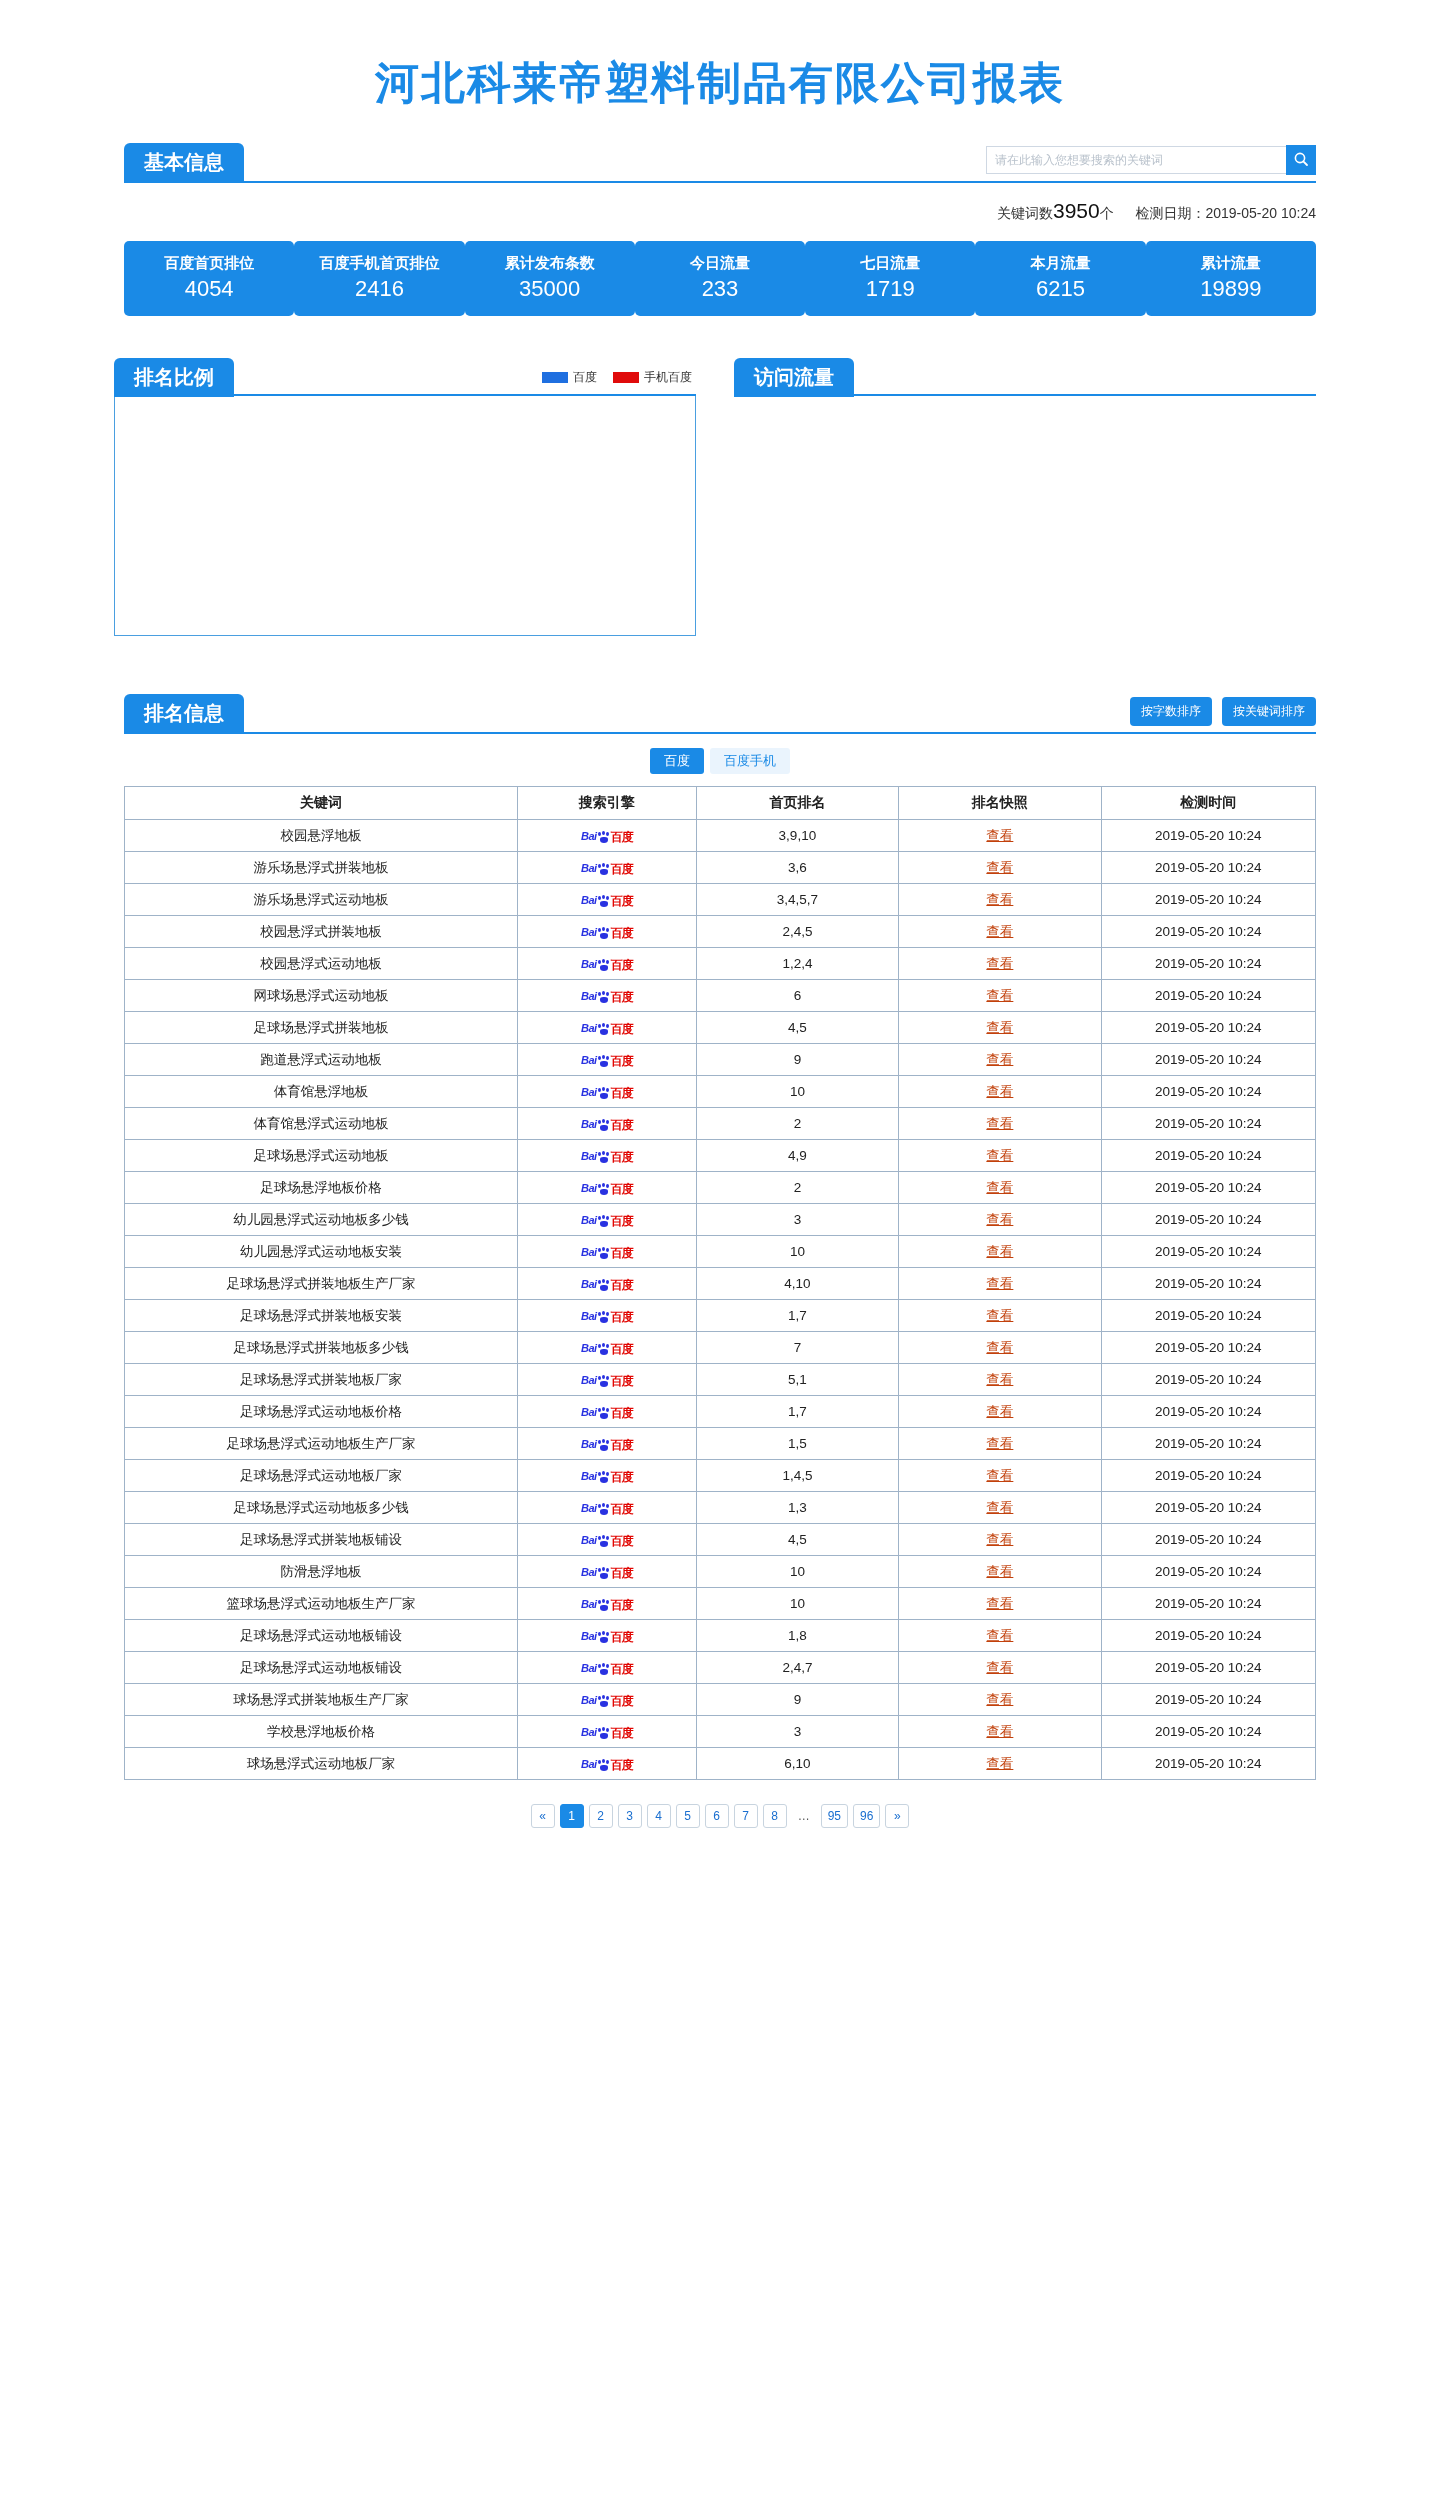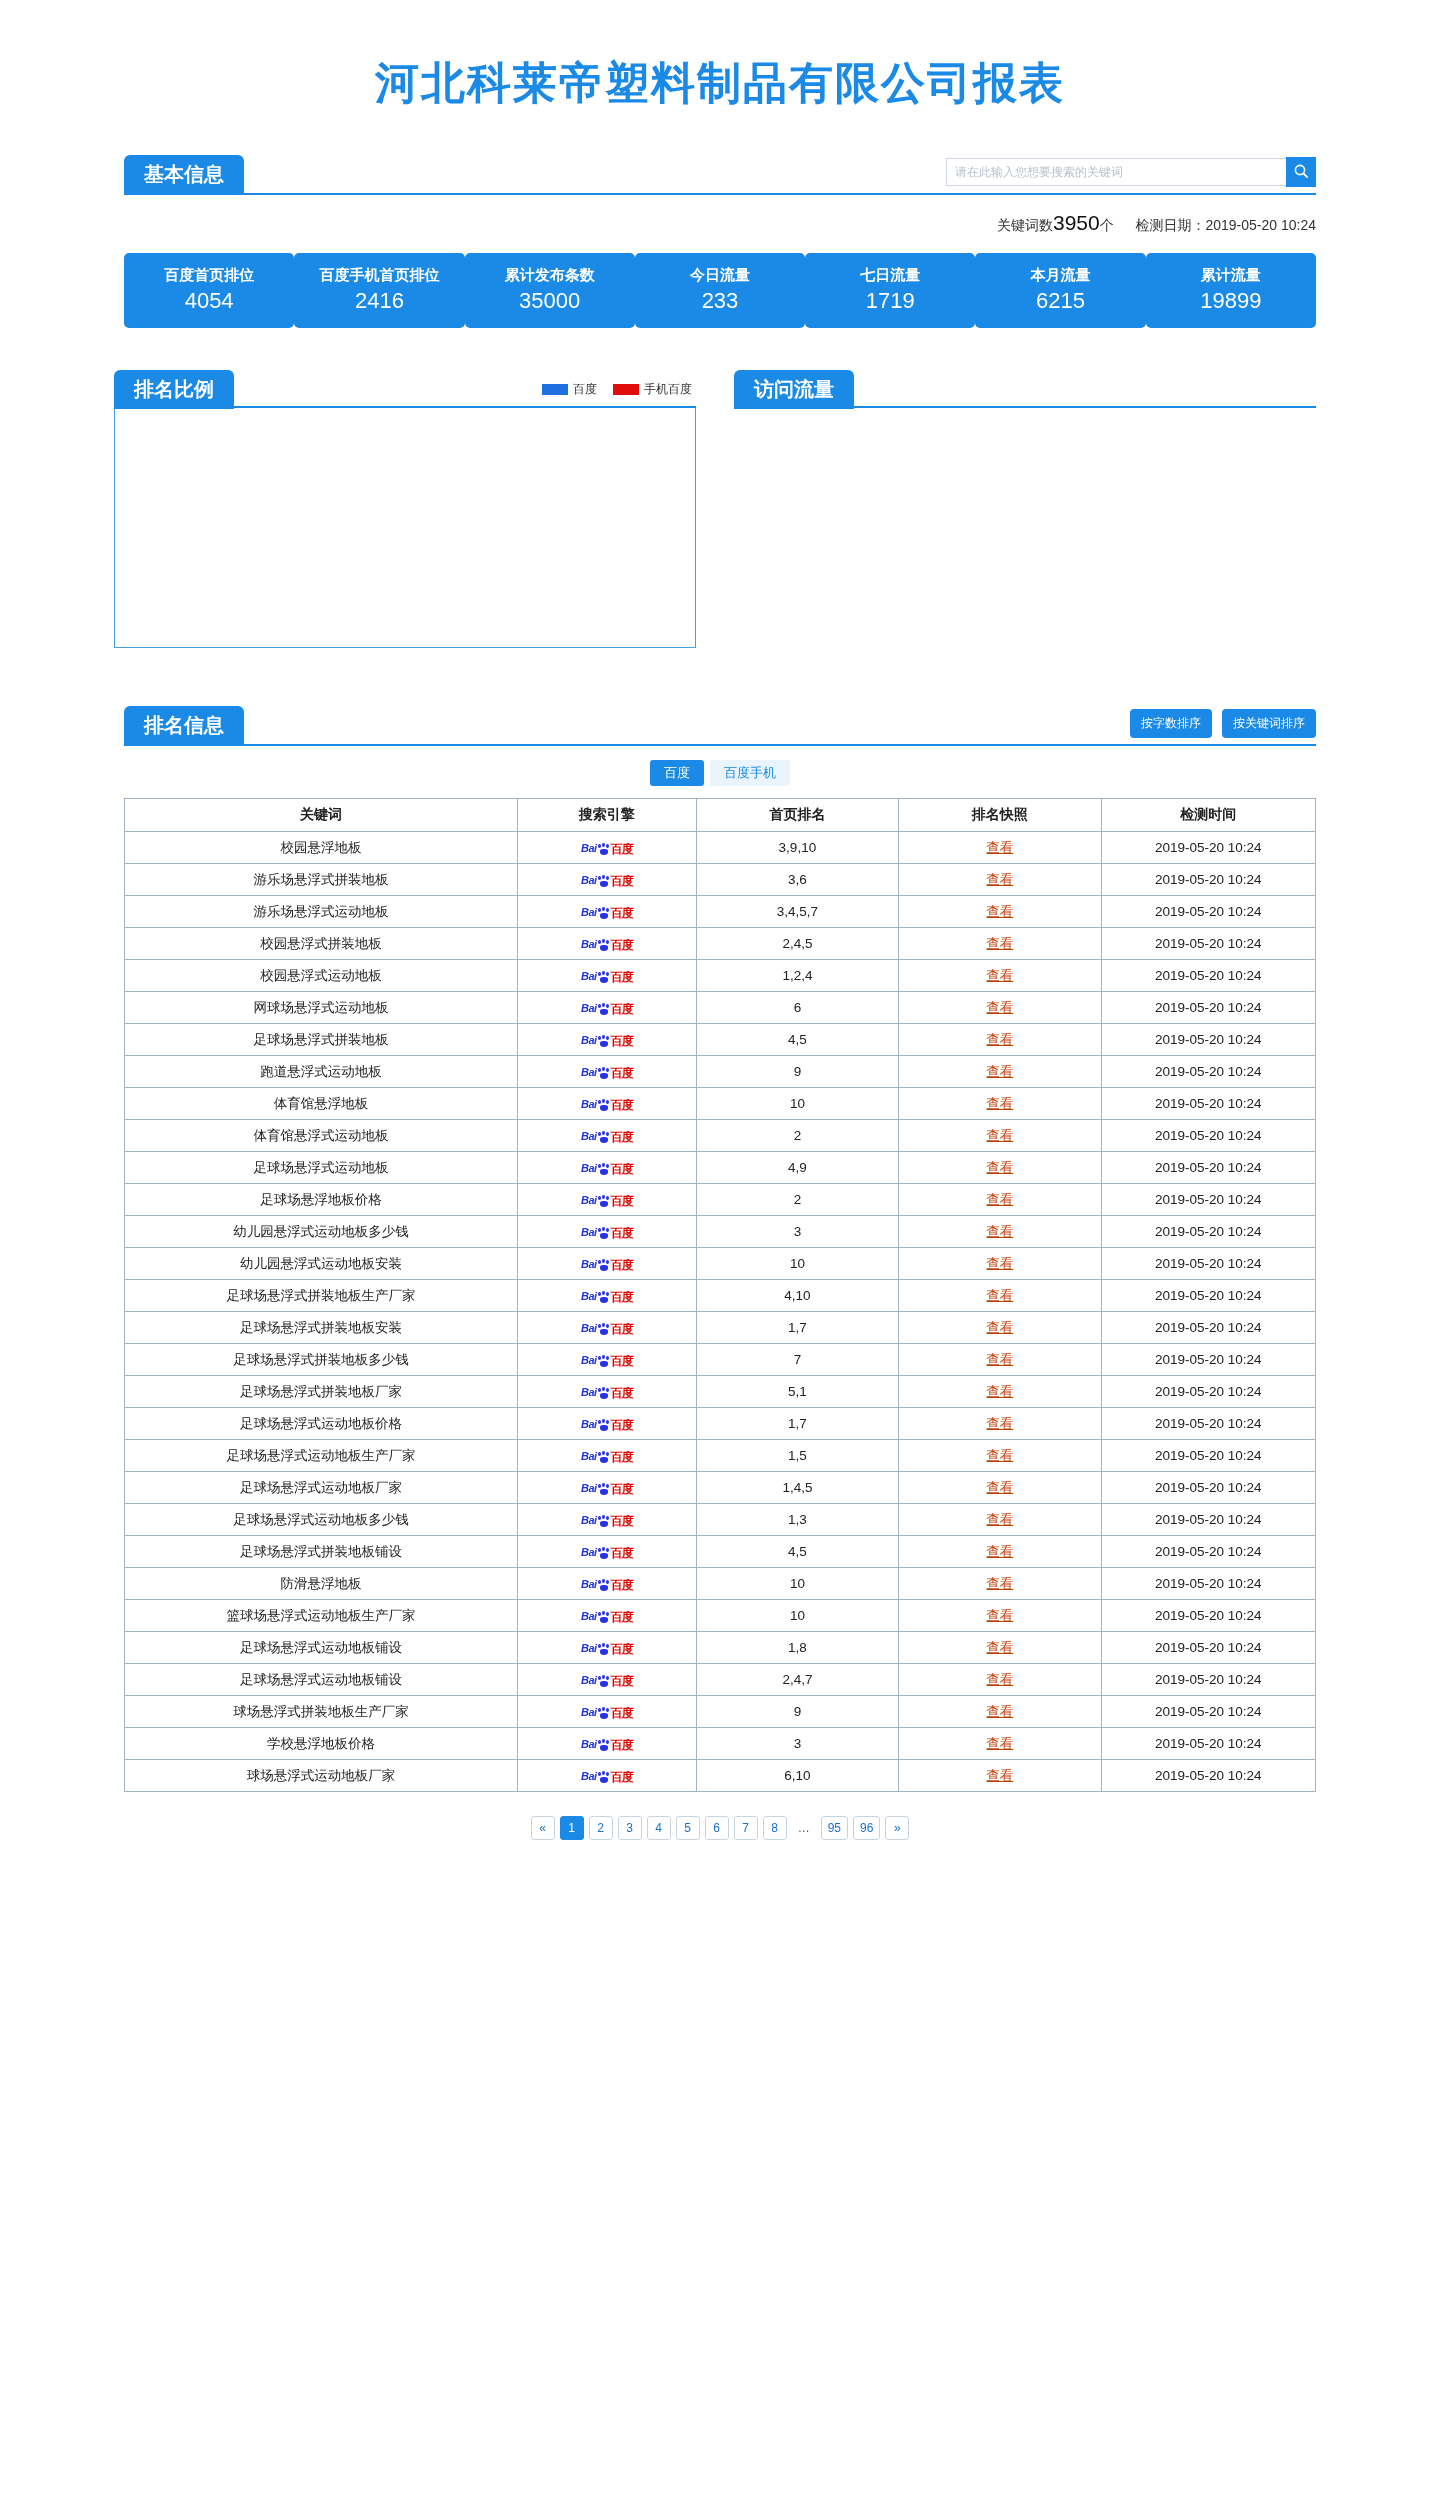--- a/index.html
+++ b/index.html
@@ -27,21 +27,21 @@
     font-size: 44px;
     font-weight: bold;
     letter-spacing: 2px;
     padding-top: 48px;
     padding-bottom: 30px;
   }
   
   .section-head {
     position: relative;
     height: 40px;
-    margin: 12px 118px;
+    margin: 0 118px;
     border-bottom: 2px solid #1a8ae6;
   }
   .section-tab {
     display: inline-block;
     background: #1a8ae6;
     color: #ffffff;
     font-size: 20px;
     font-weight: bold;
     padding: 7px 20px 8px 20px;
     border-radius: 6px 6px 0 0;
@@ -49,21 +49,21 @@
     vertical-align: bottom;
   }
   .search-wrap {
     position: absolute;
     right: 0;
     top: 2px;
     display: flex;
     align-items: center;
   }
   .search-input {
-    width: 340px;
+    width: 300px;
     height: 28px;
     border: 1px solid #cfd8e3;
     border-right: none;
     font-size: 12px;
     color: #333;
     padding: 0 8px;
     outline: none;
     background: #fff;
   }
   .search-input::placeholder { color: #b9c2cc; font-size: 12px; }

